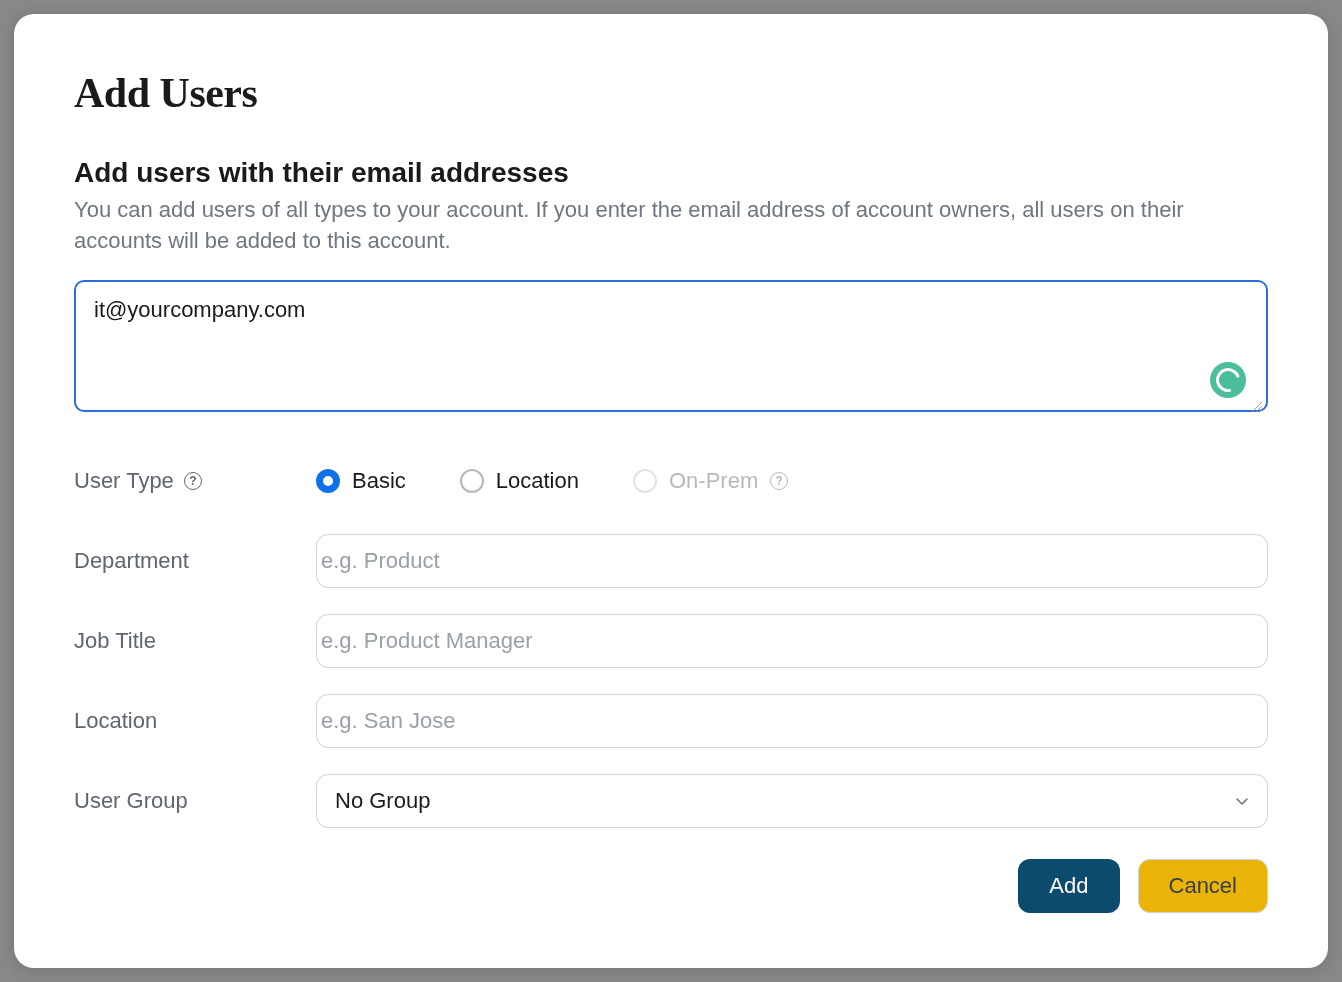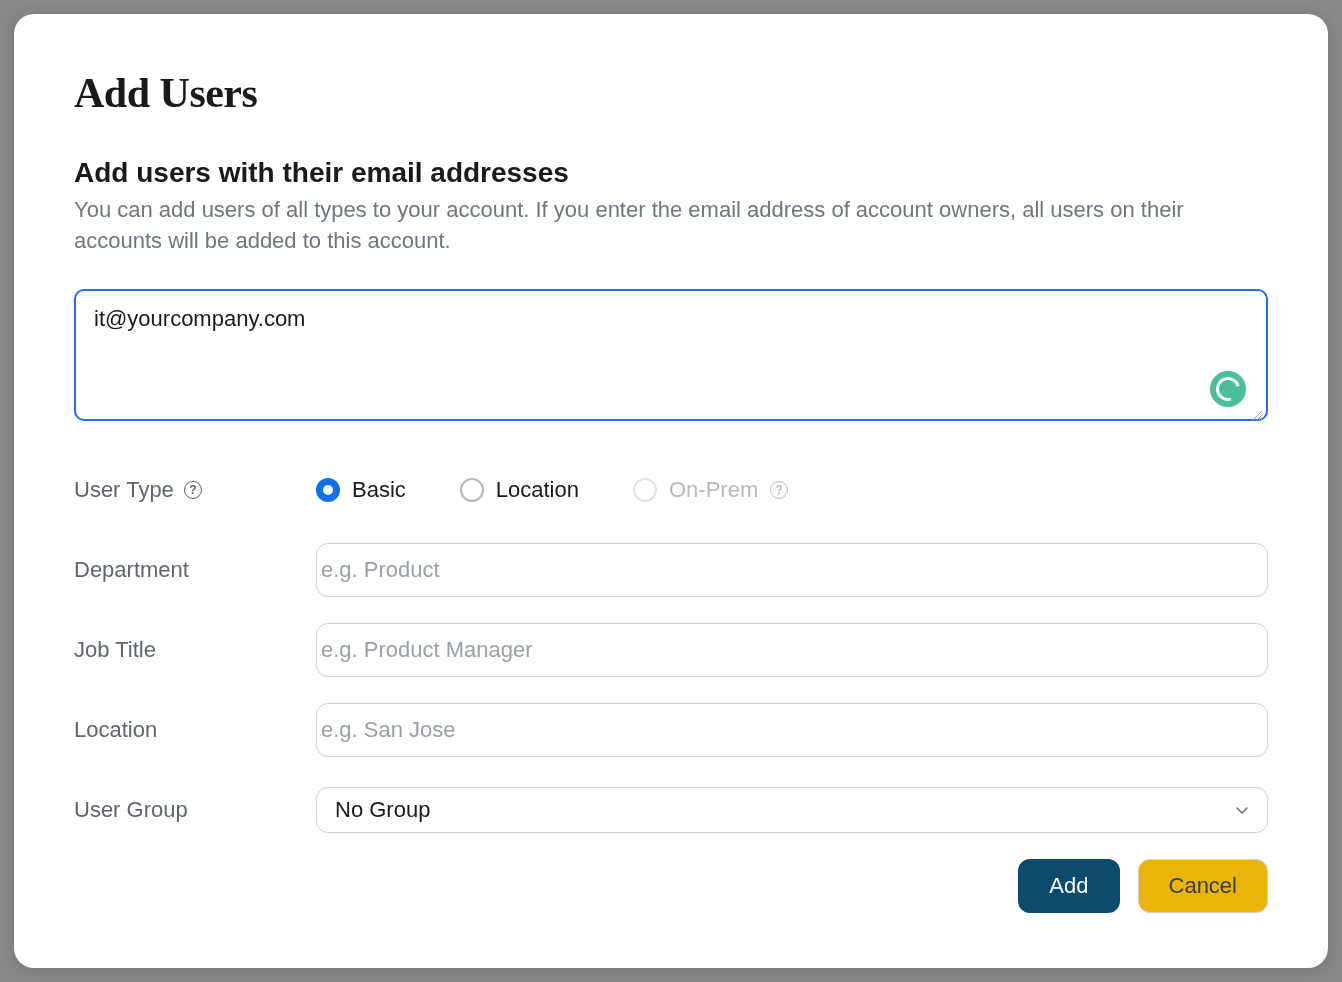--- a/index.html
+++ b/index.html
@@ -29,21 +29,21 @@
   .subtitle {
     font-size: 28px;
     font-weight: 700;
     color: #1a1a1a;
     margin: 15px 0 6px 0;
   }
   .desc {
     font-size: 22px;
     color: #6e7680;
     line-height: 1.4;
-    margin: 0 0 32px 0;
+    margin: 0 0 23px 0;
   }
   .email-box {
     position: relative;
     width: 100%;
     height: 132px;
     border: 2px solid #2d6cdf;
     border-radius: 10px;
     padding: 14px 18px;
     font-size: 22px;
     color: #1a1a1a;
@@ -138,21 +138,21 @@
     padding: 0 4px;
     font-size: 22px;
     color: #1a1a1a;
     outline: none;
     font-family: inherit;
   }
   .text-input::placeholder { color: #9aa0a8; }
 
   .select {
     width: 100%;
-    height: 46px;
+    height: 54px;
     border: 1px solid #cfd3d8;
     border-radius: 12px;
     padding: 0 18px;
     font-size: 22px;
     color: #1a1a1a;
     display: flex;
     align-items: center;
     justify-content: space-between;
     cursor: pointer;
     background: #fff;

